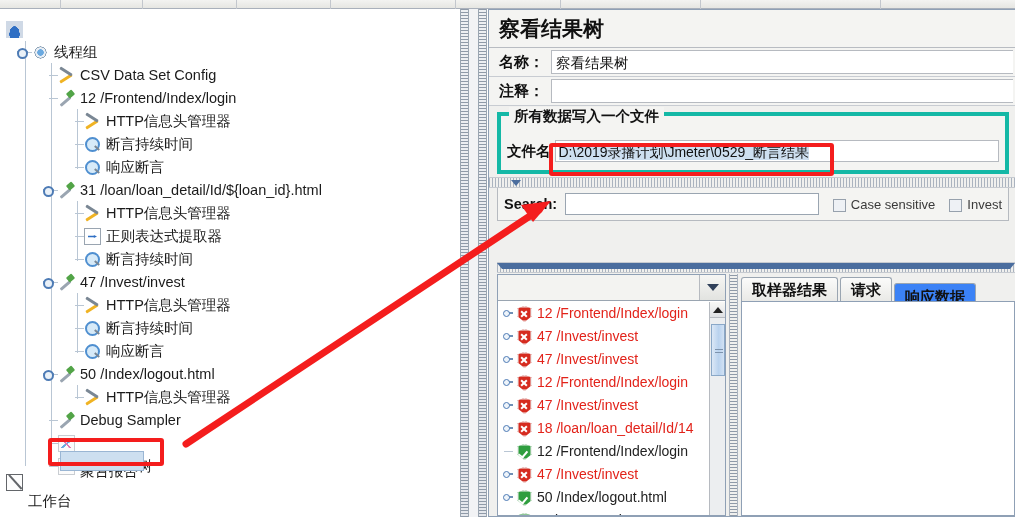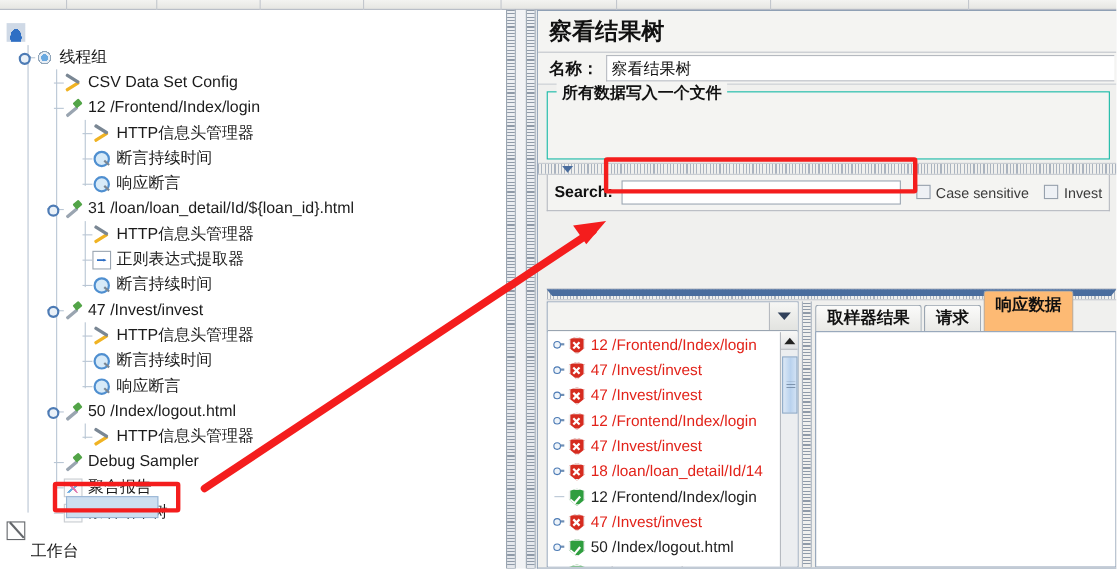--- a/index.html
+++ b/index.html
@@ -127,21 +127,21 @@
     background:#f4f4f2; border-bottom:1px solid #b8bcc2;
   }
   .field-row { display:flex; align-items:center; height:29px; background:#f4f4f2; border-bottom:1px solid #c8ccd2; }
   .field-lbl { width:62px; padding-left:10px; font-size:15px; font-weight:bold; color:#111; }
   .field-inp {
     flex:1; height:24px; line-height:24px; margin-right:2px;
     background:#ffffff; border:1px solid #b6bac0; border-right:none;
     font-size:14.5px; color:#111; padding-left:4px; overflow:hidden; white-space:nowrap;
   }
 
-  .groupbox { position:relative; margin:6px 6px 0 8px; border:1px solid #14b8a6; background:#f4f4f2; height:62px; }
+  .groupbox { position:relative; margin:6px 6px 0 8px; border:4px solid #14b8a6; background:#f4f4f2; height:62px; }
   .gb-title {
     position:absolute; top:-9px; left:8px; padding:0 5px; background:#f4f4f2;
     font-size:14.5px; font-weight:bold; color:#111; white-space:nowrap;
   }
   .gb-row { position:absolute; left:6px; top:24px; right:6px; display:flex; align-items:center; }
   .gb-lbl { font-size:14.5px; font-weight:bold; color:#111; white-space:nowrap; }
   .file-inp {
     flex:1; height:22px; line-height:22px; margin-left:4px;
     background:#ffffff; border:1px solid #b6bac0; padding-left:3px; overflow:hidden;
     font-size:14px;
@@ -158,21 +158,21 @@
   .tri-up { left:8px; border-left:5px solid transparent; border-right:5px solid transparent; border-bottom:6px solid #4a6somewhere; }
   .tri-up { border-bottom-color:#4a6d9e; }
   .tri-dn { left:22px; border-left:5px solid transparent; border-right:5px solid transparent; border-top:6px solid #4a6d9e; }
 
   .search-bar {
     display:flex; align-items:center; height:33px; margin:0 6px 0 8px;
     background:#f4f4f2; border:1px solid #b6bac0; border-top:none; padding:0 6px;
   }
   .search-lbl { font-size:14.5px; font-weight:bold; color:#111; margin-right:8px; }
   .search-inp { width:268px; height:22px; background:#ffffff; border:1px solid #9aa5b1; }
-  .chk-wrap { display:flex; align-items:flex-start; margin-left:14px; }
+  .chk-wrap { display:flex; align-items:flex-end; margin-left:14px; }
   .chk-box { width:13px; height:13px; background:#eef1f5; border:1px solid #97a1ad; margin-right:5px; }
   .chk-lbl { font-size:13px; color:#3a3a3a; white-space:nowrap; }
 
   
   .lower { position:absolute; left:8px; top:252px; right:0; bottom:0; }
   .lower-handle {
     height:11px; background: repeating-linear-gradient(90deg,#aab3bf 0 1px, transparent 1px 3px);
     position:relative; border-top:1px solid #c6cad0; border-bottom:1px solid #c6cad0;
   }
 
@@ -252,21 +252,21 @@
   .tabs-box { position:absolute; left:244px; top:12px; right:0; bottom:0; }
   .tabstrip { display:flex; align-items:flex-end; height:27px; }
   .tab {
     height:24px; line-height:23px; padding:0 10px; margin-right:2px;
     font-size:15px; font-weight:bold; color:#111;
     background:linear-gradient(#fbfbfa,#e9e9e6);
     border:1px solid #9aa5b1; border-bottom:none;
     border-radius:3px 3px 0 0;
     text-align:right;
   }
-  .tab.active { background:#fdba74; height:37px; line-height:25px; }
+  .tab.active { background:#3b82f6; height:18px; line-height:25px; }
   .tab-content {
     position:absolute; left:0; top:27px; right:0; bottom:0;
     background:#ffffff; border:1px solid #8fa0b5;
   }
 
   
   .redbox { position:absolute; border:4px solid #f41d1d; border-radius:3px; pointer-events:none; }
   .arrow-svg { position:absolute; left:0; top:0; width:1015px; height:517px; pointer-events:none; }
   .watermark {
     position:absolute; right:18px; bottom:11px;
@@ -387,21 +387,21 @@
           <span class="lbl" style="left: 106px;">HTTP信息头管理器</span>
         </div>
         <div class="tree-row" style="position: absolute; left: 0px; top: 400px; width: 456px;">
           <div class="hline" style="left: 49px; top: 11px; width: 9px;"></div>
           <span class="ic ic-sampler" style="left: 58px;"></span>
           <span class="lbl" style="left: 80px;">Debug Sampler</span>
         </div>
         <div class="tree-row" style="position: absolute; left: 0px; top: 423px; width: 456px;">
           <div class="hline" style="left: 49px; top: 11px; width: 9px;"></div>
           <span class="ic ic-graph" style="left: 58px;"></span>
-          <span class="lbl" style="left: 80px;">聚合报告</span>
+          <span class="lbl" style="left: 80px; margin-top: 28px;">聚合报告</span>
         </div>
         <div class="tree-row" style="position: absolute; left: 0px; top: 446px; width: 456px;">
           <div class="hline" style="left: 49px; top: 11px; width: 9px;"></div>
           <span class="ic ic-graph" style="left: 58px;"></span>
           <span class="lbl" style="left: 80px;">察看结果树</span>
         </div>
         <div class="tree-row" style="position: absolute; left: 0px; top: 462px; width: 456px;">
           <span class="ic ic-bench" style="left: 6px;"></span>
           <span class="lbl" style="left: 28px; margin-top: 19px;">工作台</span>
         </div>
@@ -416,23 +416,31 @@
 
   <div class="right-panel">
 
     <div class="rp-title">察看结果树</div>
 
     <div class="field-row">
       <div class="field-lbl">名称：</div>
       <div class="field-inp">察看结果树</div>
     </div>
 
+    <div class="field-row">
+      <div class="field-lbl">注释：</div>
+      <div class="field-inp"></div>
+    </div>
 
     <div class="groupbox">
       <div class="gb-title">所有数据写入一个文件</div>
+      <div class="gb-row">
+        <div class="gb-lbl">文件名</div>
+        <div class="file-inp"><span>D:\2019录播计划\Jmeter\0529_断言结果</span></div>
+      </div>
     </div>
 
     <div class="split-handle">
       <div class="tri tri-up"></div>
       <div class="tri tri-dn"></div>
     </div>
 
     <div class="search-bar">
       <div class="search-lbl">Search:</div>
       <div class="search-inp"></div>

